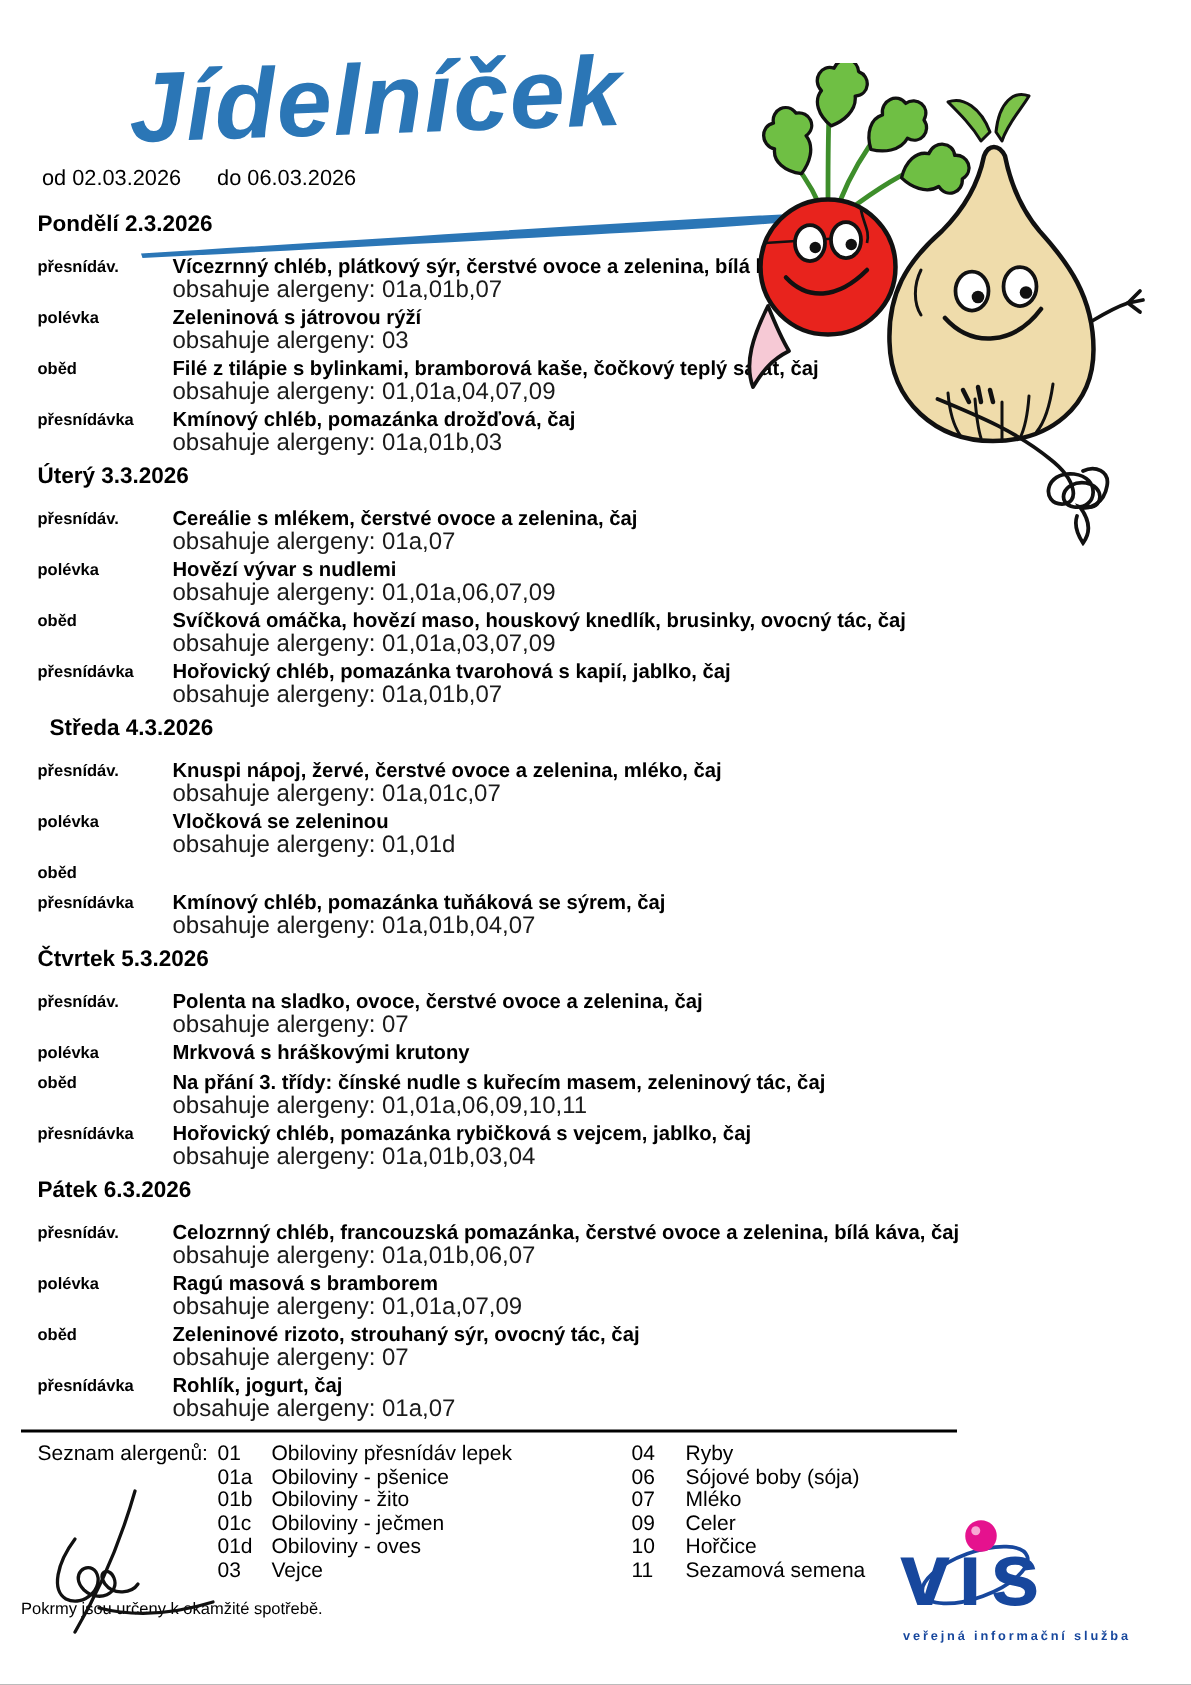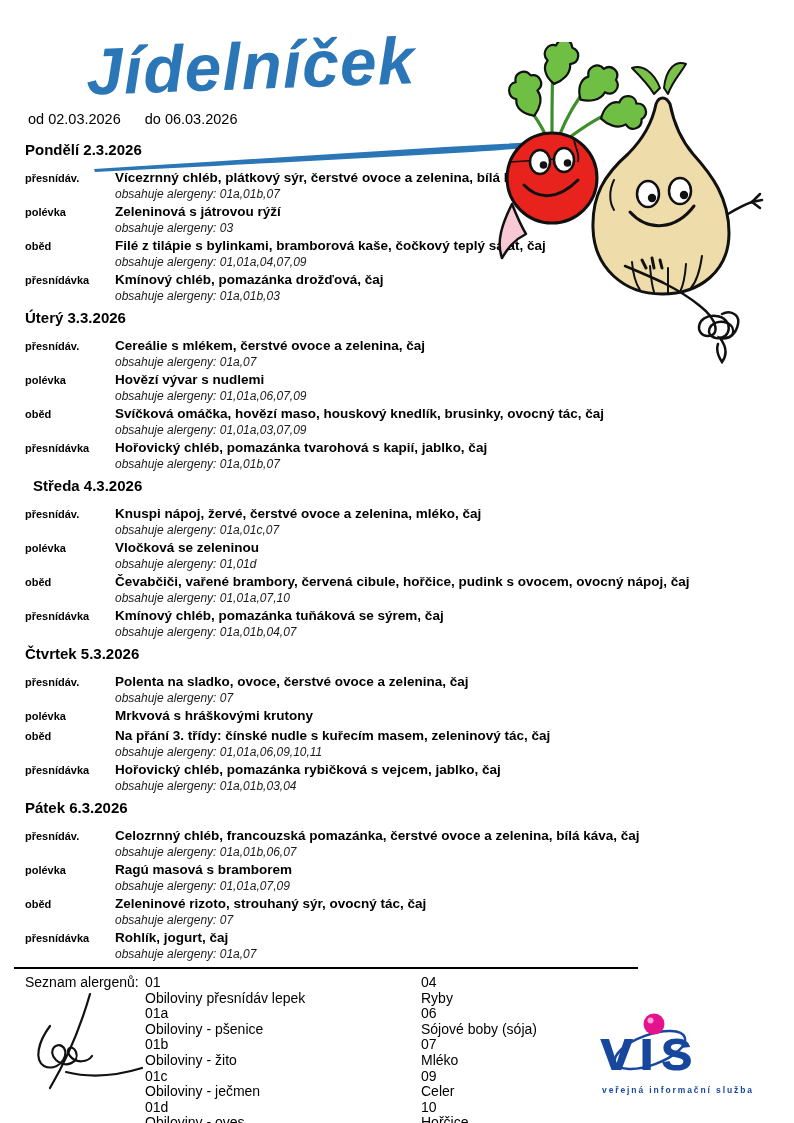--- a/index.html
+++ b/index.html
@@ -23,29 +23,29 @@
   .date-range .to{margin-left:24px;}
   
   .content{position:absolute;left:25px;right:24px;top:141px;z-index:1;}
   .day{margin-bottom:7px;}
   .day-title{font-size:15px;font-weight:bold;line-height:17px;margin:0 0 12px 0;}
   .day:nth-of-type(3) .day-title{margin-left:8px;}
   .meal-row{display:flex;margin-bottom:4px;}
   .meal-label{flex:none;width:90px;font-weight:bold;font-size:11px;line-height:16px;}
   .meal-content{flex:1;min-width:0;}
   .meal-text{font-weight:bold;font-size:13.5px;line-height:16px;}
-  .meal-allergens{font-style:italic;font-size:12px;line-height:12px;margin-top:2px;color:#1a1a1a;}
+  .meal-allergens{font-size:16px;line-height:12px;margin-top:2px;color:#1a1a1a;}
   
   .divider{border:none;border-top:2px solid #000;width:624px;margin:4px 0 6px -11px;}
   .allergen-legend{display:flex;font-size:14px;line-height:15.6px;}
   .legend-label{flex:none;width:120px;}
   .alg-col{flex:none;}
   .alg-col-1{width:276px;}
   .alg-col-2{width:260px;}
-  .alg-row{display:flex;flex-direction:column;}
+  .alg-row{display:flex;}
   .alg-code{flex:none;width:36px;}
   .alg-name{flex:1;}
   .footer-note{margin:12px 0 0 -11px;font-size:11px;}
   
   .veggies{position:absolute;left:496px;top:42px;z-index:5;pointer-events:none;}
   .flourish{position:absolute;left:622px;top:252px;z-index:5;pointer-events:none;}
   .signature{position:absolute;left:26px;top:992px;z-index:6;pointer-events:none;}
   .vis-logo{position:absolute;left:598px;top:1012px;z-index:6;}
 </style>
 </head>
@@ -151,24 +151,20 @@
   <div class="meal-row">
     <div class="meal-label">polévka</div>
     <div class="meal-content">
       <div class="meal-text">Vločková se zeleninou</div>
       <div class="meal-allergens">obsahuje alergeny: 01,01d</div>
     </div>
   </div>
 
   <div class="meal-row">
     <div class="meal-label">oběd</div>
-    <div class="meal-content">
-      <div class="meal-text">Čevabčiči, vařené brambory, červená cibule, hořčice, pudink s ovocem, ovocný nápoj, čaj</div>
-      <div class="meal-allergens">obsahuje alergeny: 01,01a,07,10</div>
-    </div>
   </div>
 
   <div class="meal-row">
     <div class="meal-label">přesnídávka</div>
     <div class="meal-content">
       <div class="meal-text">Kmínový chléb, pomazánka tuňáková se sýrem, čaj</div>
       <div class="meal-allergens">obsahuje alergeny: 01a,01b,04,07</div>
     </div>
   </div>
 </div>

